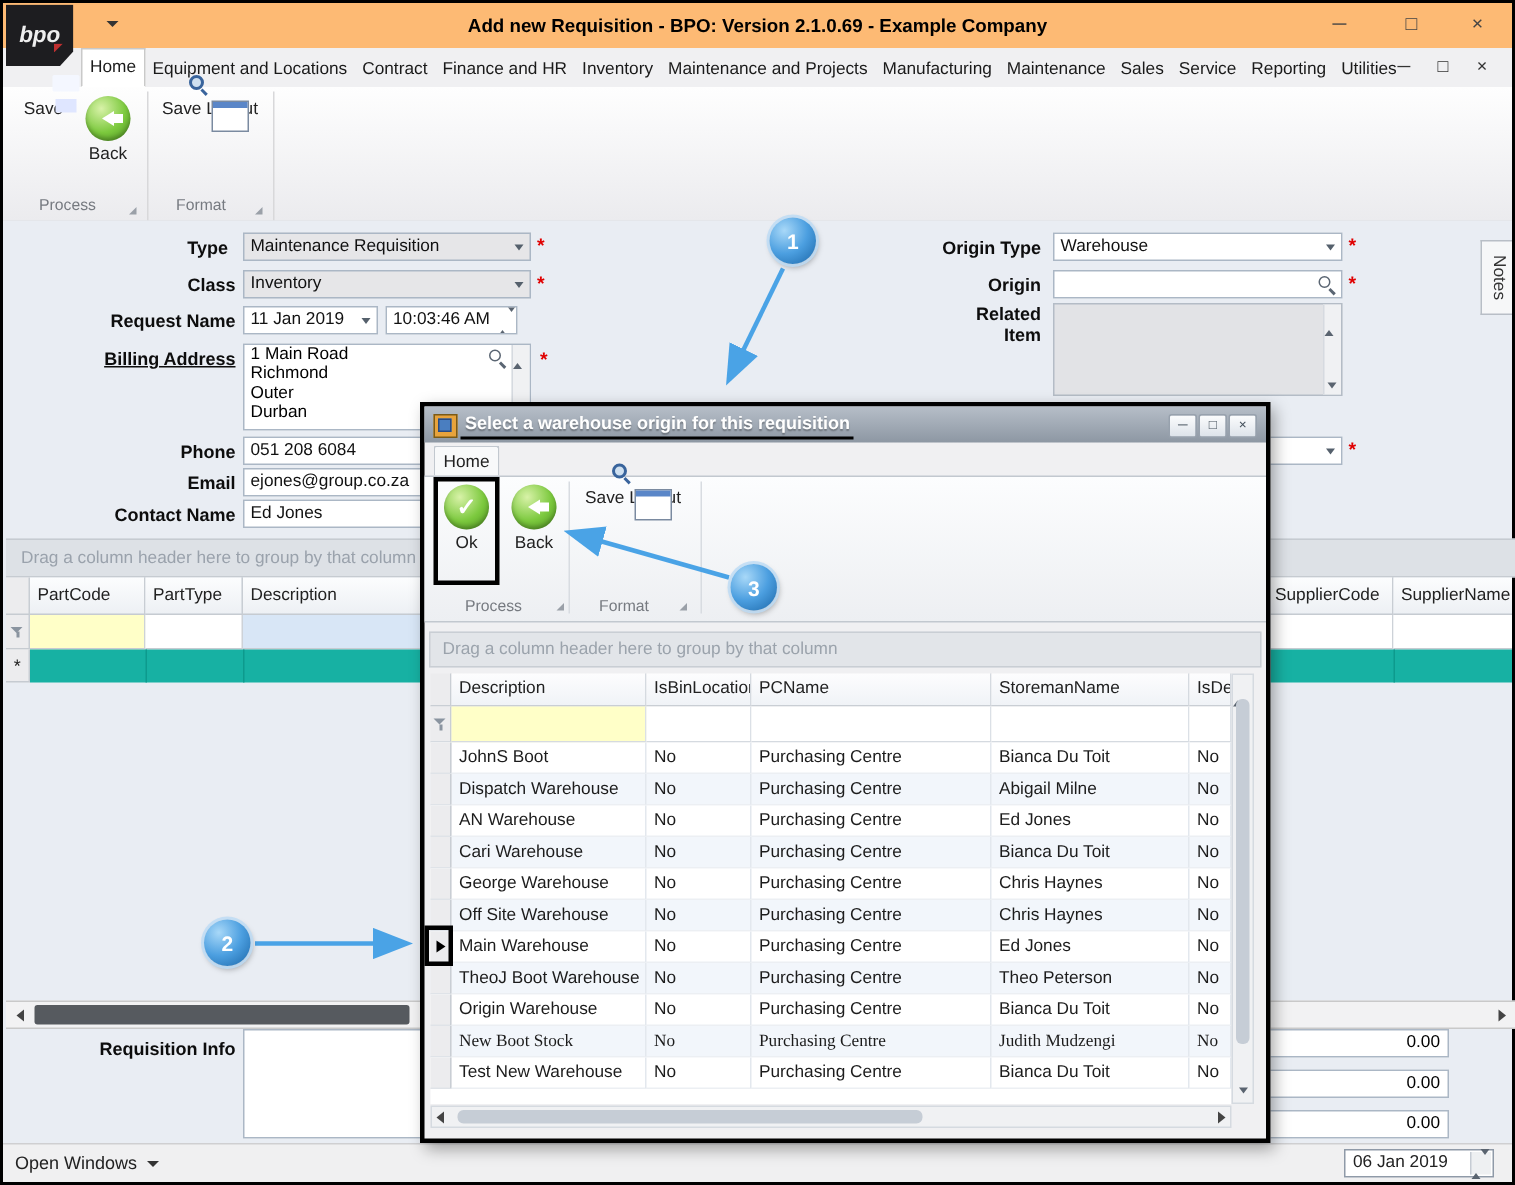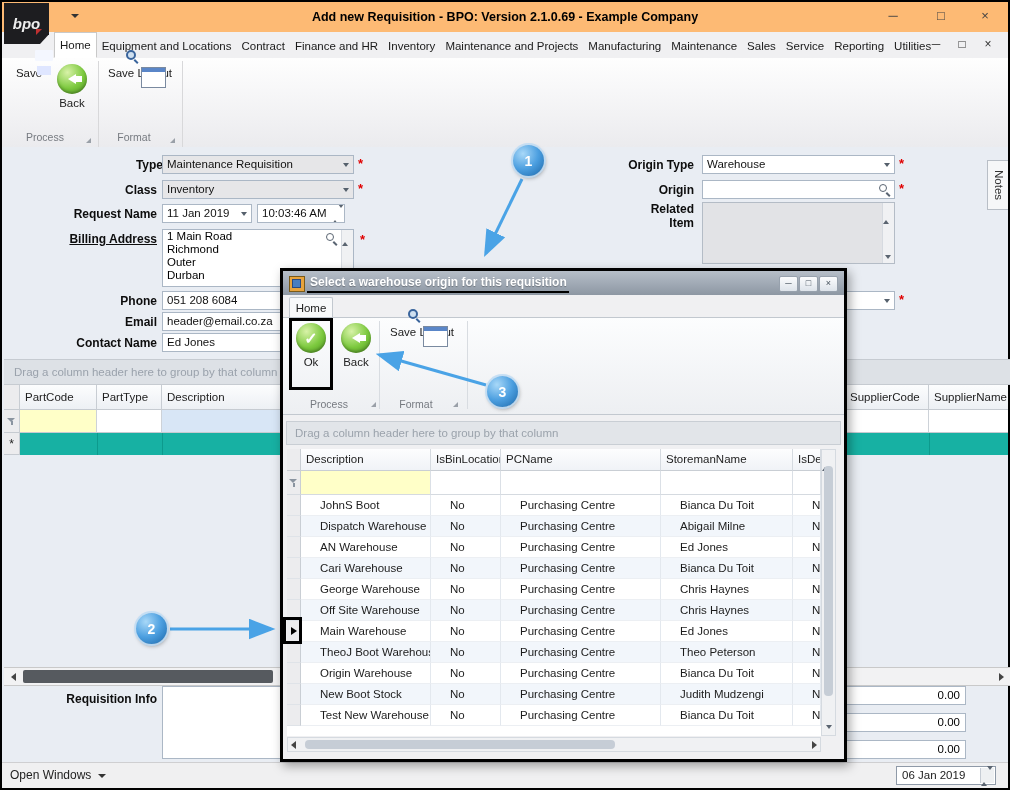--- a/index.html
+++ b/index.html
@@ -143,21 +143,21 @@
         border-right:1px solid #d5dae0;border-bottom:1px solid #c9ced4;font-size:11.5px;color:#222;
         line-height:21px;padding-left:5px;box-sizing:border-box;overflow:hidden;}
   .dfcell{position:absolute;top:200px;height:24px;background:#fff;border-right:1px solid #dbe0e6;
         border-bottom:1px solid #d5dae0;box-sizing:border-box;}
   .dgrid-row{position:absolute;left:4px;width:534px;height:21px;background:#fff;}
   .dgrid-row.alt{background:#f2f6fb;}
   .dgrid-ind{position:absolute;left:0;top:0;width:14px;height:21px;background:#ececee;
         border-right:1px solid #c9ced4;border-bottom:1px solid #dfe3e8;box-sizing:border-box;
         display:flex;align-items:center;justify-content:center;}
   .dgrid-cell{position:absolute;top:0;height:21px;font-size:11.5px;color:#1c1c1c;line-height:20px;
-        padding-left:19px;border-right:1px solid #e3e8ee;border-bottom:1px solid #eceff3;
+        padding-left:5px;border-right:1px solid #e3e8ee;border-bottom:1px solid #eceff3;
         box-sizing:border-box;overflow:hidden;white-space:nowrap;}
   .sel-arrow{width:0;height:0;border-top:4px solid transparent;border-bottom:4px solid transparent;border-left:6px solid #000;}
   .dvscroll{position:absolute;left:538px;top:178px;width:15px;height:287px;background:#f0f1f3;border:1px solid #d5dae0;box-sizing:border-box;}
   .dvs-thumb{position:absolute;left:2px;top:16px;width:9px;height:230px;background:#c6cdd6;border-radius:4px;}
   .dhscroll{position:absolute;left:4px;top:466px;width:534px;height:15px;background:#f0f1f3;border:1px solid #d5dae0;box-sizing:border-box;}
   .dhs-thumb{position:absolute;left:17px;top:2px;width:310px;height:9px;background:#c6cdd6;border-radius:4px;}
   .gridwhite{position:absolute;left:4px;top:455px;width:534px;height:10px;background:#fff;}
   .ann-box{position:absolute;border:3px solid #000;box-sizing:border-box;z-index:30;}
 
   
@@ -220,21 +220,21 @@
     <div class="grp-caption" style="left:4px;bottom:3px;width:78px;">Process</div>
     <span class="launcher" style="left:84px;bottom:4px;"></span>
     <span class="grp-sep" style="left:96px;"></span>
     <div class="grp-caption" style="left:100px;bottom:3px;width:64px;">Format</div>
     <span class="launcher" style="left:168px;bottom:4px;"></span>
     <span class="grp-sep" style="left:180px;"></span>
   </div>
 
   <div class="main-bg"></div>
 
-  <div class="flabel" style="left:11px;top:156px;width:150px;">Type</div>
+  <div class="flabel" style="left:0;top:156px;width:150px;">Type</div>
   <div class="field dis" style="left:160px;top:153px;width:192px;">
     <span>Maintenance Requisition</span>
     <span class="dd-arrow"></span>
   </div>
   <span class="req" style="left:356px;top:154px;">*</span>
 
   <div class="flabel" style="left:5px;top:181px;width:150px;">Class</div>
   <div class="field dis" style="left:160px;top:178px;width:192px;">
     <span>Inventory</span>
     <span class="dd-arrow"></span>
@@ -268,21 +268,21 @@
   </div>
   <span class="req" style="left:358px;top:230px;">*</span>
 
   <div class="flabel" style="left:5px;top:292px;width:150px;">Phone</div>
   <div class="field" style="left:160px;top:289px;width:192px;">
     <span>051 208 6084</span>
   </div>
 
   <div class="flabel" style="left:5px;top:313px;width:150px;">Email</div>
   <div class="field" style="left:160px;top:310px;width:192px;">
-    <span>header@email.co.za</span>
+    <span>ejones@group.co.za</span>
   </div>
 
   <div class="flabel" style="left:5px;top:334px;width:150px;">Contact Name</div>
   <div class="field" style="left:160px;top:331px;width:192px;">
     <span>Ed Jones</span>
   </div>
 
   <div class="flabel" style="left:572px;top:156px;width:120px;">Origin Type</div>
   <div class="field" style="left:700px;top:153px;width:193px;">
     <span>Warehouse</span>
@@ -486,21 +486,21 @@
           <div class="dgrid-cell" style="left: 506px; width: 28px;">No</div>
         </div>
         <div class="dgrid-row" style="top: 392px;">
           <div class="dgrid-ind"></div>
           <div class="dgrid-cell" style="left: 14px; width: 130px;">Origin Warehouse</div>
           <div class="dgrid-cell" style="left: 144px; width: 70px;">No</div>
           <div class="dgrid-cell" style="left: 214px; width: 160px;">Purchasing Centre</div>
           <div class="dgrid-cell" style="left: 374px; width: 132px;">Bianca Du Toit</div>
           <div class="dgrid-cell" style="left: 506px; width: 28px;">No</div>
         </div>
-        <div class="dgrid-row alt" style="top: 413px;">
+        <div class="dgrid-row alt" style="top: 413px; font-family: Liberation Serif, serif;">
           <div class="dgrid-ind"></div>
           <div class="dgrid-cell" style="left: 14px; width: 130px;">New Boot Stock</div>
           <div class="dgrid-cell" style="left: 144px; width: 70px;">No</div>
           <div class="dgrid-cell" style="left: 214px; width: 160px;">Purchasing Centre</div>
           <div class="dgrid-cell" style="left: 374px; width: 132px;">Judith Mudzengi</div>
           <div class="dgrid-cell" style="left: 506px; width: 28px;">No</div>
         </div>
         <div class="dgrid-row" style="top: 434px;">
           <div class="dgrid-ind"></div>
           <div class="dgrid-cell" style="left: 14px; width: 130px;">Test New Warehouse</div>

